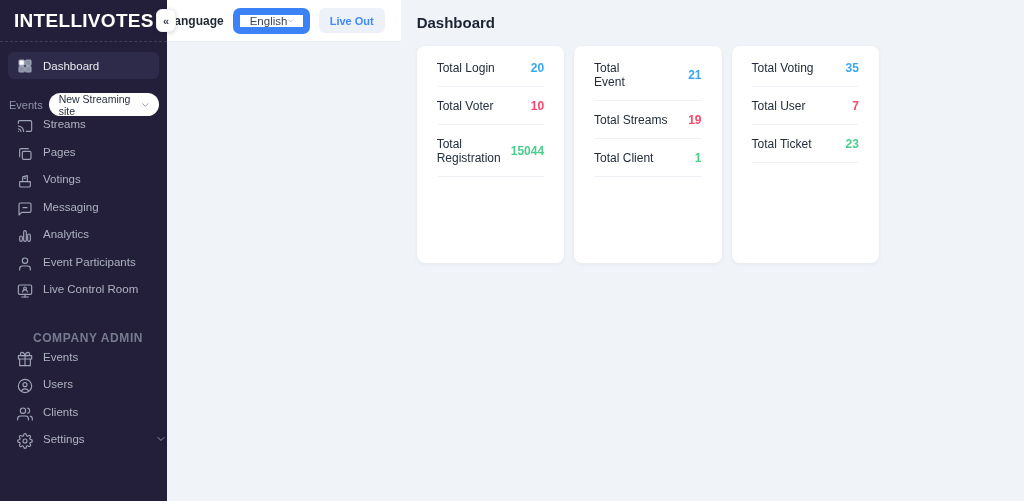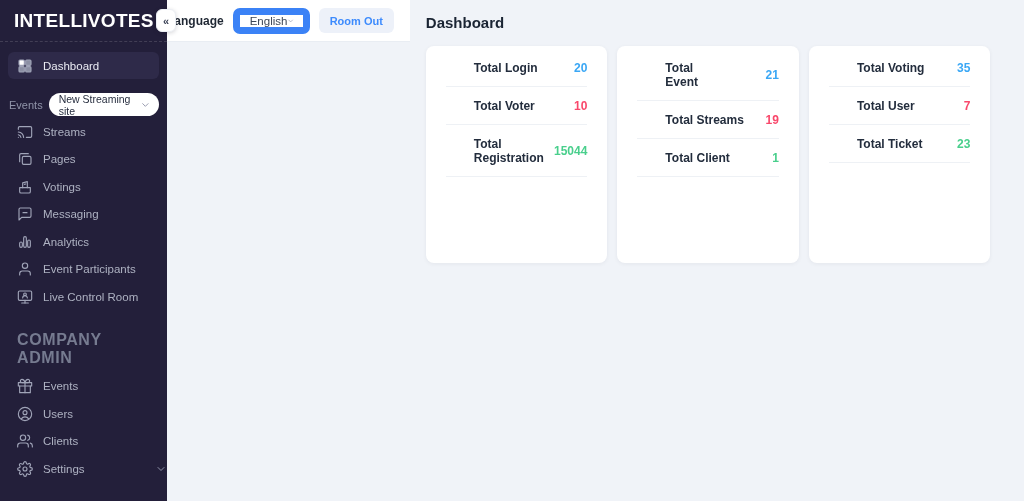--- a/index.html
+++ b/index.html
@@ -34,31 +34,31 @@
   .events-row {
     display:flex; align-items:center; margin:10px 8px 2px 8px; gap:6px;
   }
   .events-label { color:#9094a9; font-size:11px; padding-left:1px; }
   .events-select {
     flex:1; height:23px; background:#fff; border-radius:12px;
     display:flex; align-items:center; 
     padding:0 8px 0 10px; color:#272e3f; font-size:10.5px; cursor:pointer;
   }
   .nav-item {
-    height:27.5px; display:flex; align-items:center; gap:10px;
+    height:27.5px; display:flex; align-items:flex-start; gap:10px;
     padding-left:17px; padding-right:0; font-size:11.5px; color:#aeb2c2;
     cursor:pointer;
   }
   .nav-item .chev-right { margin-left:auto; }
   .icn { width:16px; height:16px; flex-shrink:0; color:#a0a4b8; display:block; }
   .icn svg { width:100%; height:100%; stroke:currentColor; fill:none;
     stroke-width:1.7; stroke-linecap:round; stroke-linejoin:round; }
   .section-label {
-    padding:20px 8px 6px 17px; font-size:16px; letter-spacing:.6px;
-    color:#767b90; font-weight:700;
+    padding:20px 8px 6px 17px; font-size:12px; letter-spacing:.6px;
+    color:#767b90; font-weight:700;text-align:center;
   }
   .chev-sm { width:12px; height:12px; color:#8f93a8; }
   .chev-sm svg { width:100%; height:100%; stroke:currentColor; fill:none;
     stroke-width:2; stroke-linecap:round; stroke-linejoin:round; }
 
   
   .main { flex:1; display:flex; background:#f0f3f8; }
   .topbar {
     height:42px; background:#fff; border-bottom:1px solid #e9edf3;
     display:flex; align-items:center; justify-content:flex-end;
@@ -80,21 +80,21 @@
   .page-title { font-size:15px; font-weight:700; color:#1a2433; margin-bottom:15px; }
   .cards { display:flex; gap:10px; }
   .card {
     flex:1; height:217px; background:#fff; border-radius:8px;
     box-shadow:0 1px 4px rgba(30,41,59,.06); padding:3px 20px 0 20px;
   }
   .stat-row {
     display:flex; align-items:center; justify-content:space-between;
     padding:11.5px 0; border-bottom:1px solid #eef1f5;
   }
-  .stat-label { font-size:12px; font-weight:700; color:#232d3d;margin-left:28px; }
+  .stat-label { font-size:12px; font-weight:400; color:#232d3d; }
   .stat-value { font-size:12px; font-weight:700; }
 </style>
 </head>
 <body>
 
 <aside class="sidebar">
   <div class="logo">INTELLIVOTES</div>
   <button class="collapse-btn">
     <span>«</span>
   </button>
@@ -257,21 +257,21 @@
   <header class="topbar">
     <span class="lang-label">Language</span>
     <div class="lang-select">
       <span>English</span>
       <span class="chev-sm">
         <svg viewBox="0 0 24 24">
             <polyline points="6 9 12 15 18 9"></polyline>
           </svg>
       </span>
     </div>
-    <button class="signout-btn" style="color: rgb(61, 139, 253);">Room Out</button>
+    <button class="signout-btn" style="color: rgb(61, 139, 253);">Live Out</button>
   </header>
 
   <div class="content">
     <h1 class="page-title">Dashboard</h1>
 
     <div class="cards">
 
       <div class="card">
         <div class="stat-row">
           <span class="stat-label">Total Login</span>

